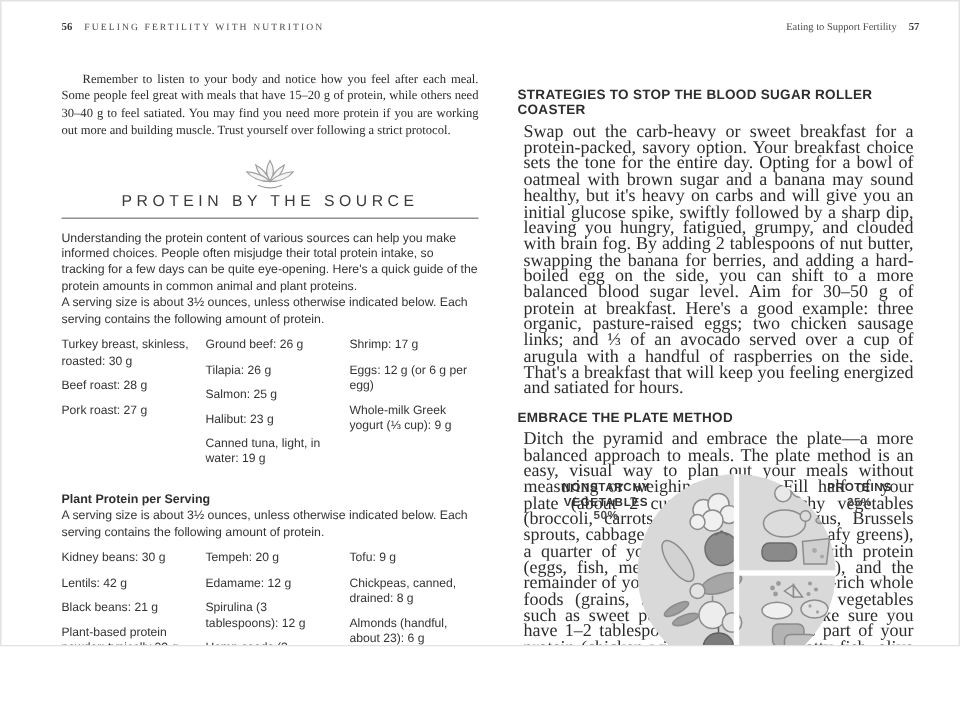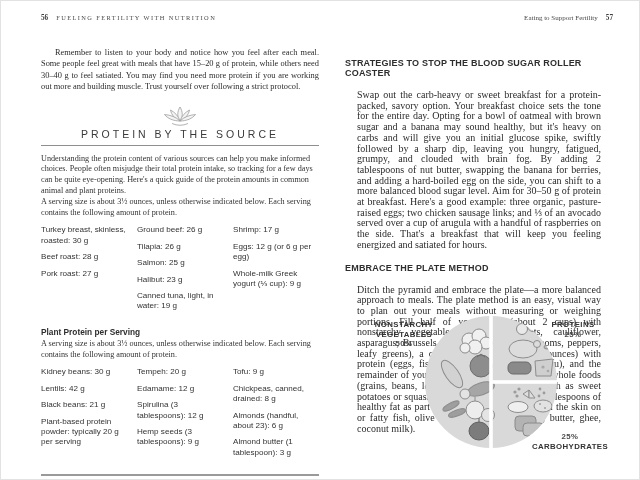--- a/index.html
+++ b/index.html
@@ -1,17 +1,17 @@
 <!DOCTYPE html>
 <html><head>
 <meta charset="utf-8">
 <style>
   html,body{margin:0;padding:0;background:#fff;}
   .spread{
-    position:relative;width:640px;height:480px;background:#ffffff;
+    position:relative;width:640px;height:431px;background:#ffffff;
     box-sizing:border-box;border:1px solid #e2e2e2;overflow:hidden;
     font-family:"Liberation Serif",serif;color:#2b2b2b;
   }
   .page{position:absolute;top:13px;}
   .page-left{left:40px;width:278px;}
   .page-right{left:344px;width:268px;}
 
   
   .running-head{display:flex;align-items:baseline;gap:8px;font-size:7px;color:#3c3c3c;height:9px;}
   .running-head.right{justify-content:flex-end;}
@@ -21,34 +21,34 @@
 
   
   .intro{margin:24px 0 0;font-size:8.4px;line-height:11.4px;text-align:justify;text-indent:14px;}
   .source-box{margin-top:13px;padding-bottom:10px;border-bottom:2px solid #9a9a9a;}
   .lotus-wrap{display:flex;justify-content:center;margin-bottom:1px;}
   .box-title{
     margin:0;text-align:center;font-family:"Liberation Sans",sans-serif;font-weight:400;
     font-size:10.5px;letter-spacing:3px;color:#3a3a3a;
   }
   .rule-thin{border-top:1px solid #8f8f8f;margin-top:5px;margin-bottom:8px;}
-  .body-sans{font-family:Liberation Serif, serif;font-size:8.2px;line-height:10.8px;color:#333;margin:0;}
+  .body-sans{font-family:Liberation Sans, sans-serif;font-size:8.2px;line-height:10.8px;color:#333;margin:0;}
   .subhead{font-family:"Liberation Sans",sans-serif;font-weight:bold;font-size:8.3px;color:#2e2e2e;margin:9px 0 2px;}
   .note{margin-bottom:7px;}
   .cols{display:grid;grid-template-columns:87px 87px 1fr;column-gap:9px;}
   .cell-item{font-family:"Liberation Sans",sans-serif;font-size:8.1px;line-height:10.4px;color:#333;margin:0 0 6px;}
 
   
   .section-head{
     font-family:"Liberation Sans",sans-serif;font-weight:bold;font-size:9px;color:#2e2e2e;
     margin:0 0 3px;letter-spacing:0.2px;
   }
   .sh-1{margin-top:35px;}
   .sh-2{margin-top:9px;}
-  .body-just{font-size:10px;line-height:10.7px;text-align:justify;margin:12px;}
+  .body-just{font-size:12px;line-height:10.7px;text-align:justify;margin:4px;}
 
   
   .plate-figure{position:absolute;left:0;top:296px;width:268px;height:158px;}
   .plate-svg{position:absolute;left:74px;top:0;}
   .plate-label{
     position:absolute;font-family:"Liberation Sans",sans-serif;font-weight:bold;
     font-size:7.8px;line-height:9.6px;color:#333;text-align:center;letter-spacing:0.4px;
   }
   .plate-label .pct{display:block;font-weight:bold;color:#4a4a4a;}
   .label-veg{left:6px;top:6px;width:98px;}

